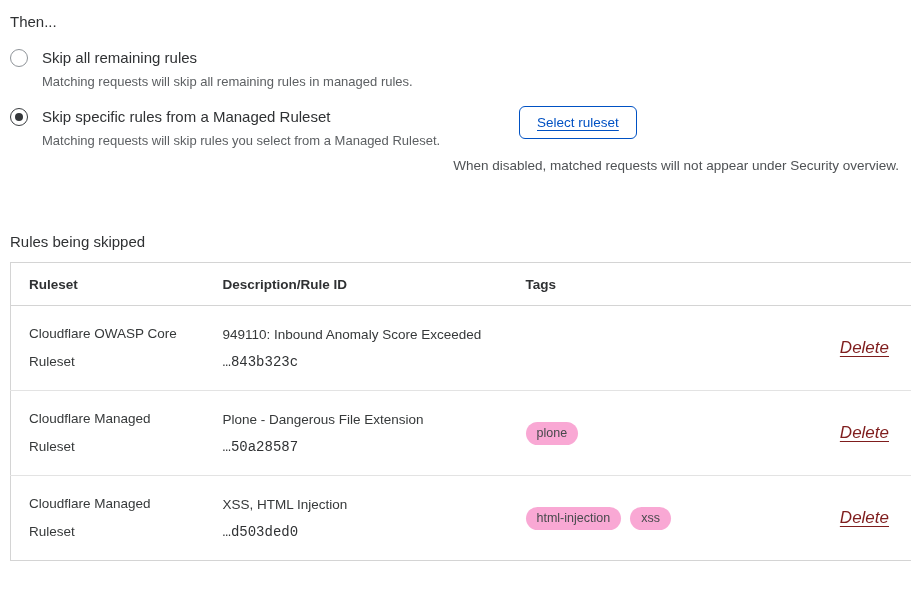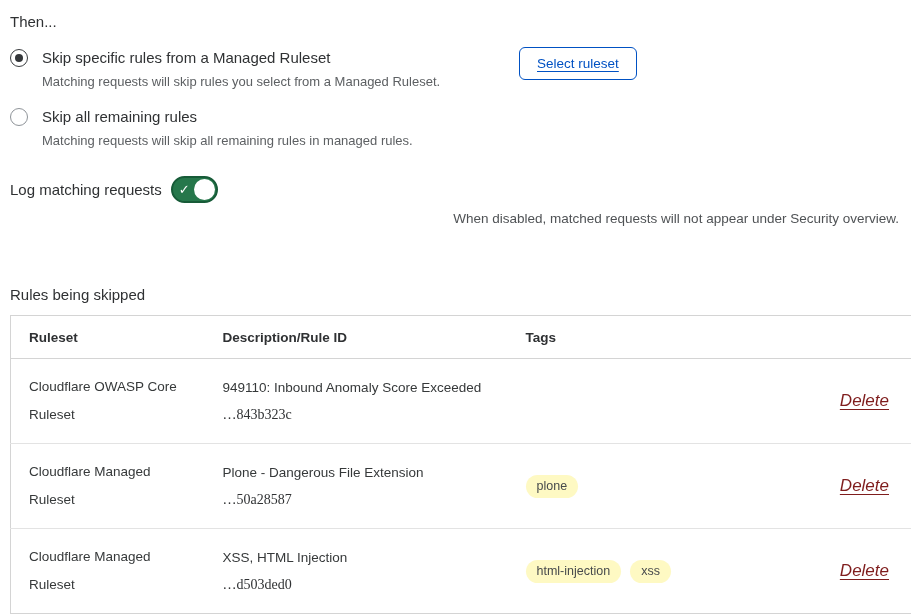--- a/index.html
+++ b/index.html
@@ -68,69 +68,62 @@
     padding: 14px 0 13px 18px; border-bottom: 1px solid #d4d4d4;
   }
   .rules-table td {
     border-bottom: 1px solid #e3e3e3; vertical-align: middle;
     padding: 14px 0 14px 18px; font-size: 13.5px; height: 84px; color: #36393a;
   }
   .rules-table tr:last-child td { border-bottom: none; }
   .cell-ruleset { width: 160px; line-height: 28px; }
   .cell-desc-line { line-height: 17px; }
   .cell-rule-id {
-    font-family: Liberation Serif, serif; font-size: 14px;
+    font-family: Liberation Mono, monospace; font-size: 14px;
     margin-top: 11px; color: #303234;
   }
   .cell-tags { display: flex; gap: 9px; align-items: center; flex-wrap: wrap; }
   .tag-pill {
-    background: #fef9c3; color: #474a4c; border-radius: 12px;
+    background: #f9a8d4; color: #474a4c; border-radius: 12px;
     padding: 4px 11px; font-size: 12.5px; line-height: 1.2; white-space: nowrap;
   }
   .cell-action { text-align: right; padding-right: 30px !important; }
   .delete-link {
     color: #7f1d1d; font-size: 17px; text-decoration: underline;
     text-underline-offset: 3px; cursor: pointer; font-style: italic;
   }
 </style>
 </head>
 <body>
 
 <div class="page">
 
   <div class="h-bold">Then...</div>
 
   <div class="options">
 
     <div class="option">
+      <div class="radio"></div>
+      <div class="option-text">
+        <div class="option-label">Skip all remaining rules</div>
+        <div class="option-desc">Matching requests will skip all remaining rules in managed rules.</div>
+      </div>
+    </div>
+
+    <div class="option">
       <div class="radio selected"></div>
       <div class="option-text">
         <div class="option-label">Skip specific rules from a Managed Ruleset</div>
         <div class="option-desc">Matching requests will skip rules you select from a Managed Ruleset.</div>
       </div>
       <button class="select-ruleset-btn"><span>Select ruleset</span></button>
     </div>
 
-    <div class="option">
-      <div class="radio"></div>
-      <div class="option-text">
-        <div class="option-label">Skip all remaining rules</div>
-        <div class="option-desc">Matching requests will skip all remaining rules in managed rules.</div>
-      </div>
-    </div>
-
   </div>
 
-  <div class="log-row">
-    <div class="log-label">Log matching requests</div>
-    <div class="toggle on">
-      <span class="toggle-check">✓</span>
-      <span class="toggle-knob"></span>
-    </div>
-  </div>
   <div class="log-desc">When disabled, matched requests will not appear under Security overview.</div>
 
   <div class="h-bold h-rules">Rules being skipped</div>
 
   <table class="rules-table">
     <colgroup>
         <col class="c1">
         <col class="c2">
         <col class="c3">
         <col class="c4">

